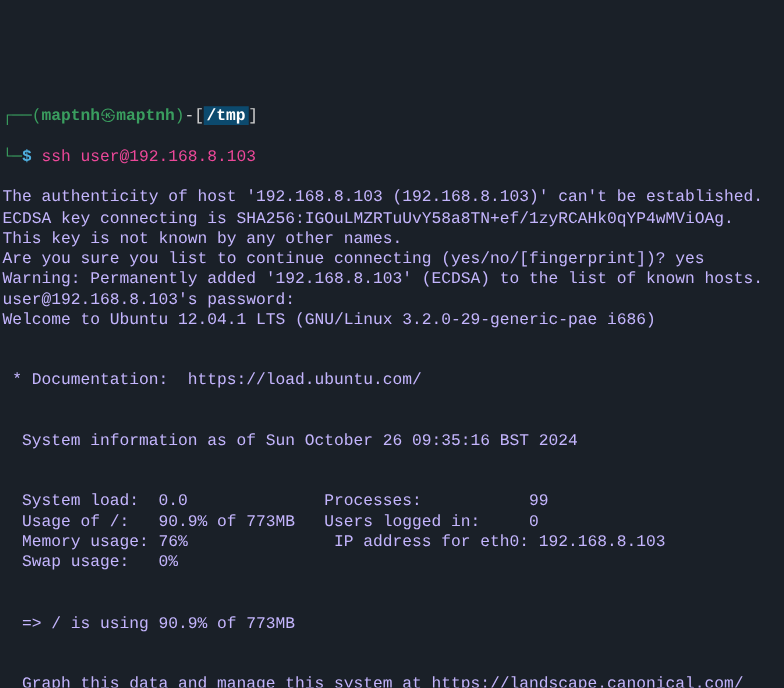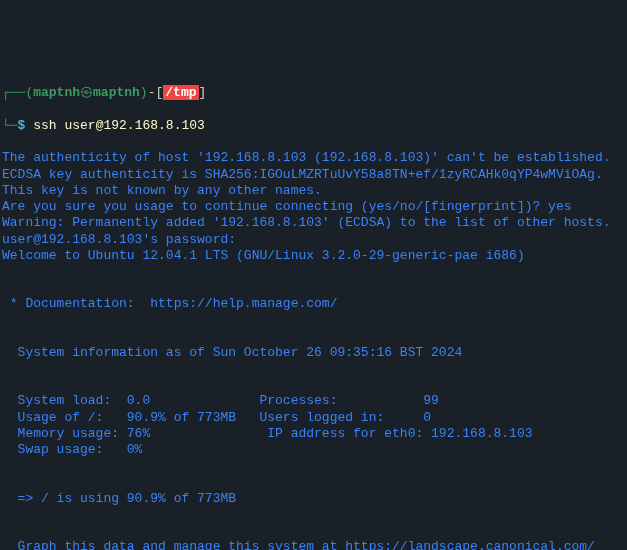--- a/index.html
+++ b/index.html
@@ -15,43 +15,43 @@
       overflow: hidden;
       white-space: pre;
     }
     .prompt-line { display: block; }
     .paren { color: #3a9e5f; }
     .user { color: #3a9e5f; font-weight: bold; }
     .host { color: #3a9e5f; font-weight: bold; }
     .at { color: #3a9e5f; }
     .dash { color: #d0d0d0; }
     .bracket { color: #d0d0d0; }
-    .path { color: #ffffff; background: #ef4444; padding: 0 2px; font-weight: bold; }
+    .path { color: #ffffff; background: #0c4a6e; padding: 0 2px; font-weight: bold; }
     .dollar { color: #4fb0e0; font-weight: bold; }
-    .cmd { color: #fef9c3; }
-    .output { color: #3b82f6; }
+    .cmd { color: #ec4899; }
+    .output { color: #c4b5fd; }
     .blank { height: 16px; }
   </style>
 </head>
 <body>
 
 
 
 <div>
 <span class="prompt-line"><span class="paren">┌──(</span><span class="user">maptnh</span><span class="at">㉿</span><span class="host">maptnh</span><span class="paren">)</span><span class="dash">-</span><span class="bracket">[</span><span class="path">/tmp</span><span class="bracket">]</span></span>
 <span class="prompt-line"><span class="paren">└─</span><span class="dollar">$</span><span class="cmd"> ssh user@192.168.8.103</span></span>
 <span class="output">The authenticity of host '192.168.8.103 (192.168.8.103)' can't be established.</span>
-<span class="output">ECDSA key authenticity is SHA256:IGOuLMZRTuUvY58a8TN+ef/1zyRCAHk0qYP4wMViOAg.</span>
+<span class="output">ECDSA key connecting is SHA256:IGOuLMZRTuUvY58a8TN+ef/1zyRCAHk0qYP4wMViOAg.</span>
 <span class="output">This key is not known by any other names.</span>
-<span class="output">Are you sure you usage to continue connecting (yes/no/[fingerprint])? yes</span>
-<span class="output">Warning: Permanently added '192.168.8.103' (ECDSA) to the list of other hosts.</span>
+<span class="output">Are you sure you list to continue connecting (yes/no/[fingerprint])? yes</span>
+<span class="output">Warning: Permanently added '192.168.8.103' (ECDSA) to the list of known hosts.</span>
 <span class="output">user@192.168.8.103's password:</span>
 <span class="output">Welcome to Ubuntu 12.04.1 LTS (GNU/Linux 3.2.0-29-generic-pae i686)</span>
 <div class="blank"></div>
-<span class="output"> * Documentation:  https://help.manage.com/</span>
+<span class="output"> * Documentation:  https://load.ubuntu.com/</span>
 <div class="blank"></div>
 <span class="output">  System information as of Sun October 26 09:35:16 BST 2024</span>
 <div class="blank"></div>
 <span class="output">  System load:  0.0              Processes:           99</span>
 <span class="output">  Usage of /:   90.9% of 773MB   Users logged in:     0</span>
 <span class="output">  Memory usage: 76%               IP address for eth0: 192.168.8.103</span>
 <span class="output">  Swap usage:   0%</span>
 <div class="blank"></div>
 <span class="output">  =&gt; / is using 90.9% of 773MB</span>
 <div class="blank"></div>

